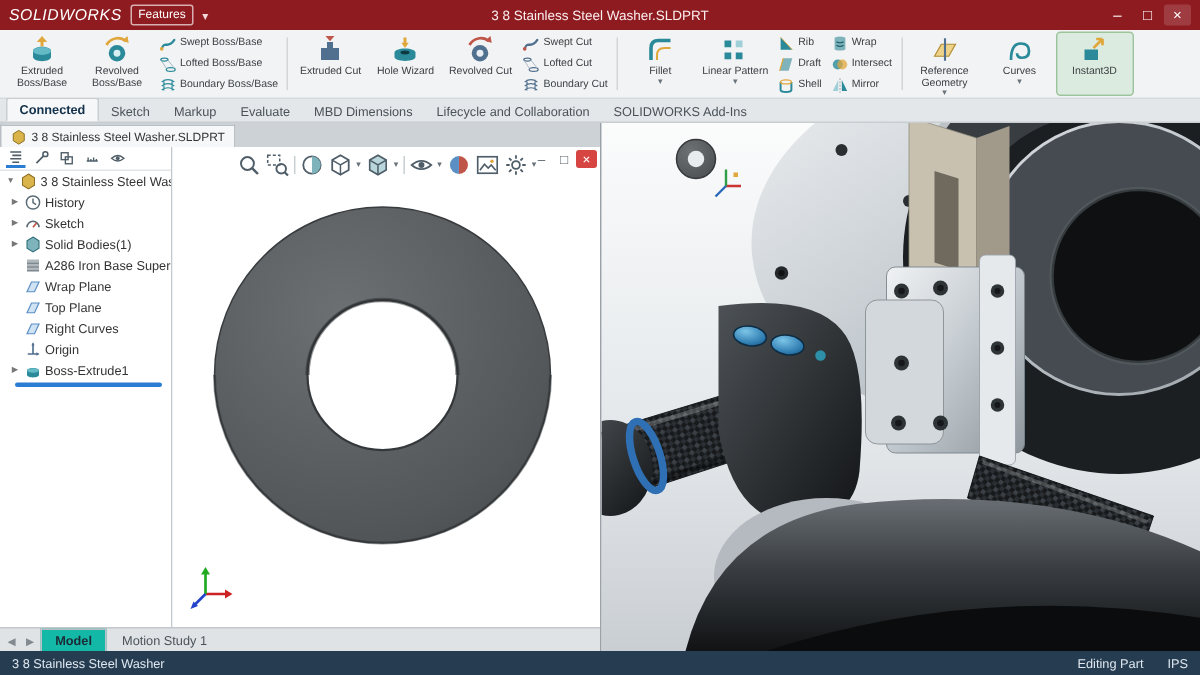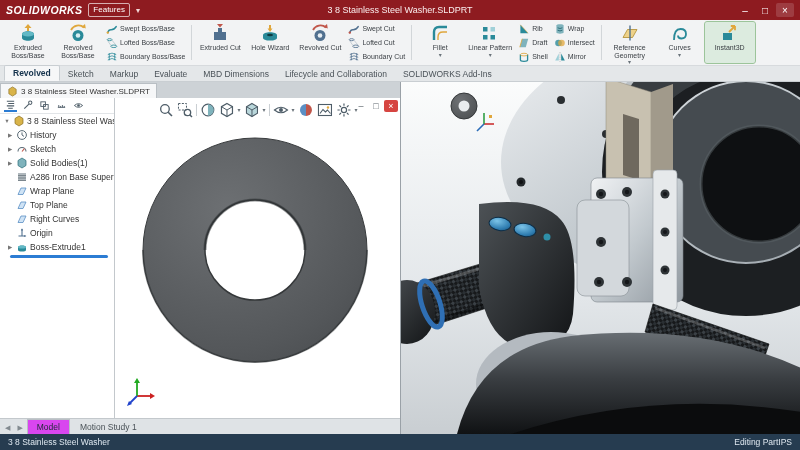--- a/index.html
+++ b/index.html
@@ -2,21 +2,21 @@
 <html><head>
 <meta charset="utf-8">
 <style>
   *{margin:0;padding:0;box-sizing:border-box}
   html,body{background:#8a8f94}
   body{font-family:"Liberation Sans","DejaVu Sans",sans-serif}
   .app{position:relative;width:800px;height:450px;background:#f2f3f4;overflow:hidden;color:#333;font-size:9px}
 
   
   .titlebar{position:absolute;left:0;top:0;width:800px;height:20px;background:#8e1b20;display:flex;align-items:center;padding:0 6px;gap:6px;color:#fff}
-  .sw-logo{font-weight:bold;font-size:10.5px;letter-spacing:.4px;font-style:italic}
+  .sw-logo{font-weight:normal;font-size:10.5px;letter-spacing:.4px;font-style:italic}
   .badge{border:1px solid rgba(255,255,255,.65);border-radius:2px;padding:0 4px;font-size:8px;line-height:12px}
   .tb-caret{font-size:8px;color:#f2d8d8}
   .tb-title{position:absolute;left:50%;transform:translateX(-50%);font-size:9px;white-space:nowrap;color:#fbeeee}
   .tb-controls{margin-left:auto;display:flex;gap:2px}
   .wbtn{width:18px;height:14px;display:flex;align-items:center;justify-content:center;font-size:10px;color:#fff;cursor:default}
   .wbtn.close{background:rgba(255,255,255,.15);border-radius:2px}
 
   
   .ribbon{position:absolute;left:0;top:20px;width:800px;height:46px;background:#f2f3f4;border-bottom:1px solid #d7dadd;display:flex;align-items:stretch;padding:2px 3px;gap:1px}
   .rgroup{display:flex;align-items:stretch;gap:0}
@@ -67,24 +67,24 @@
   .vwc .wbtn{color:#5b646b;width:14px;height:12px;font-size:9px}
   .vwc .wbtn.close{background:#d64541;color:#fff}
 
   
   .render{position:absolute;left:400px;top:82px;width:400px;height:352px;border-left:1px solid #9aa1a7;overflow:hidden}
 
   
   .bottomtabs{position:absolute;left:0;top:418px;width:400px;height:16px;background:#dfe3e6;border-top:1px solid #c3c8cc;display:flex;align-items:flex-end;padding-left:2px;gap:1px}
   .bscroll{font-size:7px;color:#828a90;padding:0 3px 2px}
   .btab{padding:1px 9px;font-size:8.5px;color:#4a5258;height:15px;display:flex;align-items:center}
-  .btab.active{background:#d946ef;border:1px solid #b9bfc4;border-bottom:none;font-weight:normal;color:#1b2a36}
-
-  
-  .statusbar{position:absolute;left:0;top:434px;width:800px;height:16px;background:#263c50;color:#dfe8f0;display:flex;align-items:center;padding:0 8px;font-size:8.5px;}
+  .btab.active{background:#14b8a6;border:1px solid #b9bfc4;border-bottom:none;font-weight:bold;color:#1b2a36}
+
+  
+  .statusbar{position:absolute;left:0;top:434px;width:800px;height:16px;background:#263c50;color:#dfe8f0;display:flex;align-items:center;padding:0 8px;font-size:8.5px;gap:16px}
   .sb-spacer{flex:1}
 </style>
 </head>
 <body>
 
 <div class="app">
 
   <header class="titlebar">
     <span class="sw-logo">SOLIDWORKS</span>
     <span class="badge">Features</span>
@@ -283,21 +283,21 @@
         <span class="ric"><svg viewBox="0 0 20 20">
               <rect x="3" y="10" width="9" height="7" fill="#2a8a99"></rect>
               <path d="M9 9l6-6m0 0h-4.2M15 3v4.2" fill="none" stroke="#e0a73c" stroke-width="1.8"></path>
             </svg></span>
         <span class="rlabel">Instant3D</span>
       </div>
     </div>
   </div>
 
   <div class="tabs">
-    <span class="tab active">Revolved</span>
+    <span class="tab active">Connected</span>
     <span class="tab">Sketch</span>
     <span class="tab">Markup</span>
     <span class="tab">Evaluate</span>
     <span class="tab">MBD Dimensions</span>
     <span class="tab">Lifecycle and Collaboration</span>
     <span class="tab">SOLIDWORKS Add-Ins</span>
   </div>
 
   <div class="docrow">
     <span class="doctab">

